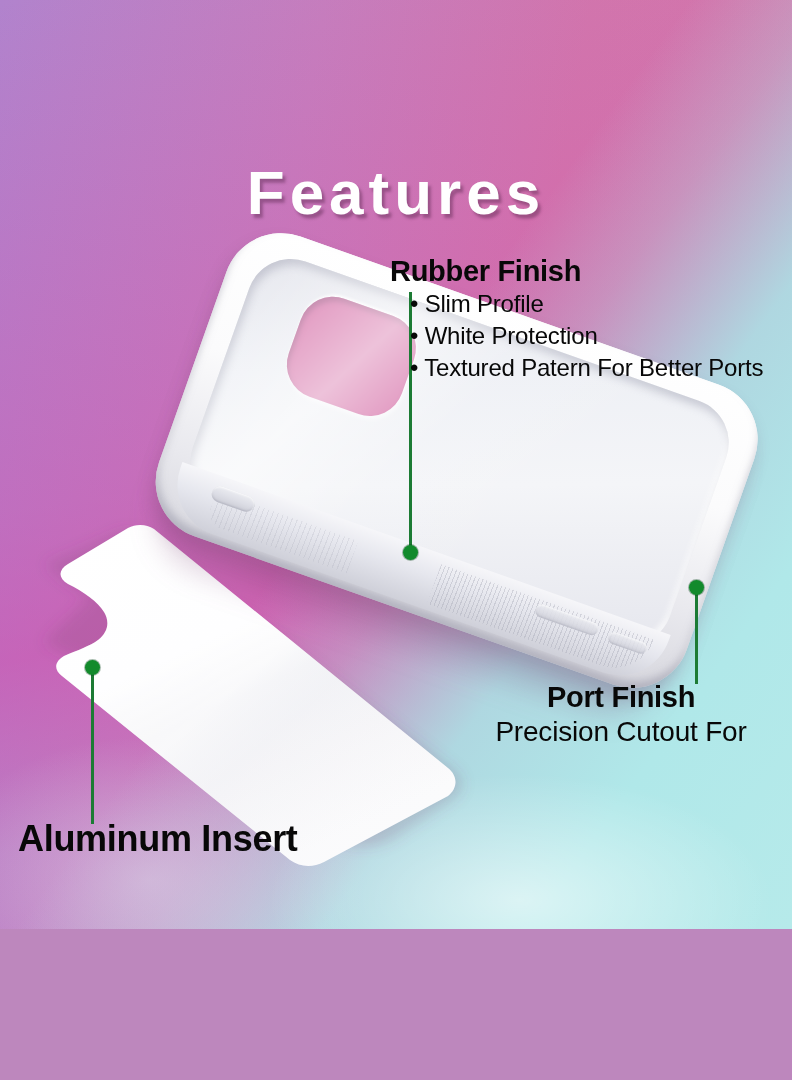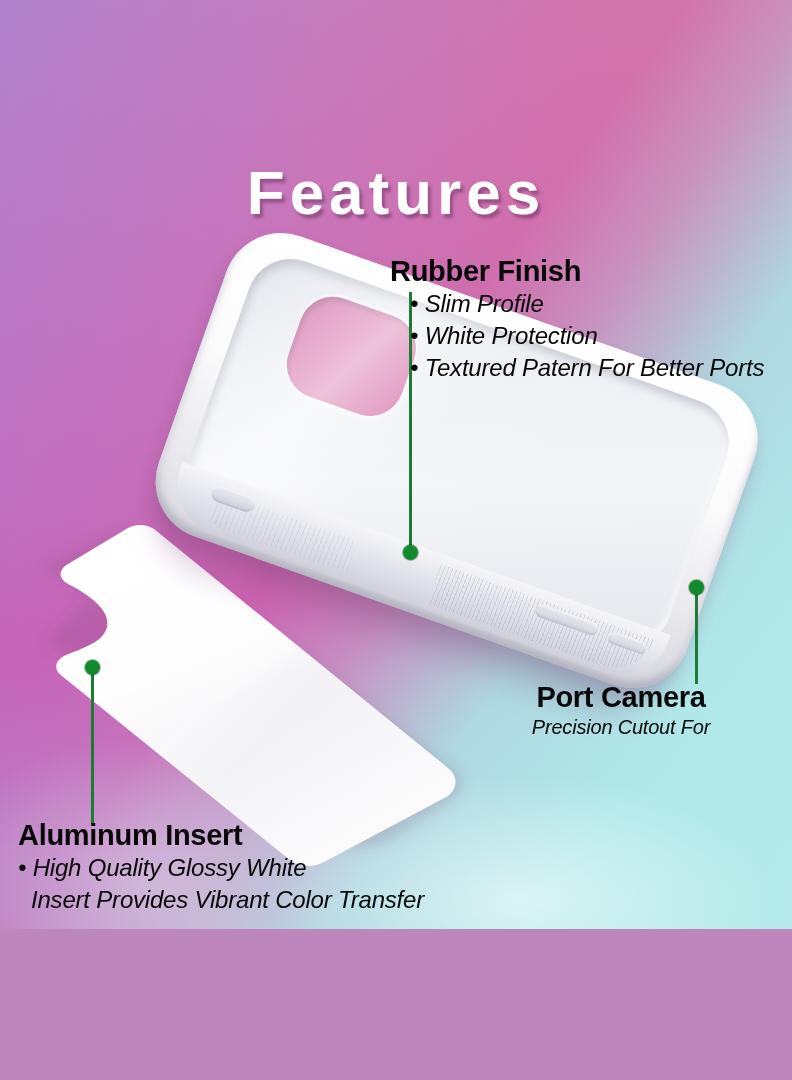--- a/index.html
+++ b/index.html
@@ -261,46 +261,45 @@
     font-size: 29px;
     line-height: 1.04;
     letter-spacing: -0.3px;
     white-space: nowrap;
   }
   .callout .bullets {
     font-size: 24px;
     line-height: 1.32;
     letter-spacing: -0.2px;
     white-space: nowrap;
-    font-style: italic;
   }
 
   #callout-rubber {
     left: 388px;
     top: 256px;
     text-align: left;
   }
   #callout-rubber .head { padding-left: 2px; }
   #callout-rubber .bullets { padding-left: 22px; padding-top: 2px; }
 
   #callout-port {
     left: 456px;
     top: 682px;
     width: 330px;
     text-align: center;
   }
   #callout-port .head { font-size: 29px; }
-  #callout-port .bullets { font-size: 20px; padding-top: 2px; }
+  #callout-port .bullets { font-size: 28px; padding-top: 2px; }
 
   #callout-alum {
     left: 18px;
     top: 820px;
     text-align: left;
   }
-  #callout-alum .head { font-size: 29px; }
+  #callout-alum .head { font-size: 36px; }
   #callout-alum .bullets { font-size: 24px; padding-top: 2px; }
   #callout-alum .bullets .l2 { padding-left: 13px; }
 </style>
 </head>
 <body>
 
 <div id="page">
 
   <div id="graphic">
 
@@ -396,31 +395,27 @@
     <div class="callout" id="callout-rubber">
       <div class="head">Rubber Finish</div>
       <div class="bullets">
         <div>• Slim Profile</div>
         <div>• White Protection</div>
         <div>• Textured Patern For Better Ports</div>
       </div>
     </div>
 
     <div class="callout" id="callout-port">
-      <div class="head">Port Camera</div>
+      <div class="head">Port Finish</div>
       <div class="bullets">
         <div>Precision Cutout For</div>
       </div>
     </div>
 
     <div class="callout" id="callout-alum">
       <div class="head">Aluminum Insert</div>
-      <div class="bullets">
-        <div>• High Quality Glossy White</div>
-        <div class="l2">Insert Provides Vibrant Color Transfer</div>
-      </div>
     </div>
 
   </div>
 
   <div id="bottom-band"></div>
 
 </div>
 
 </body></html>

